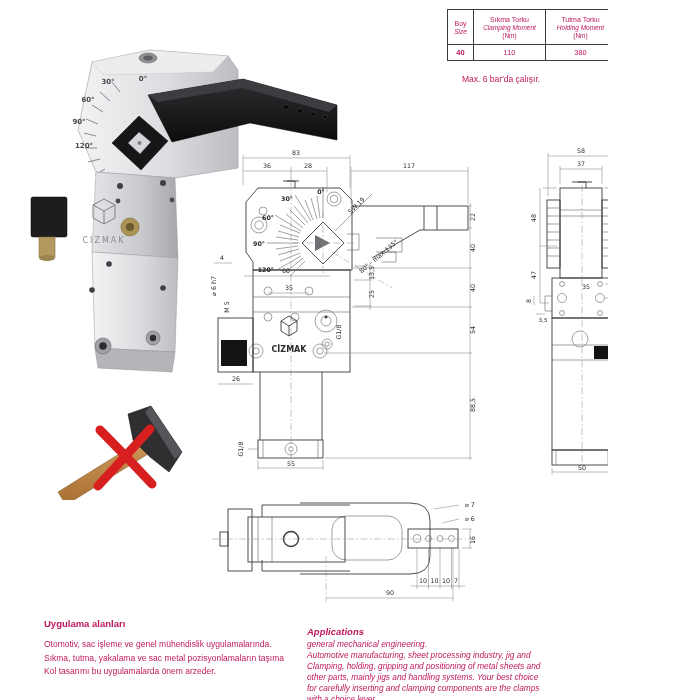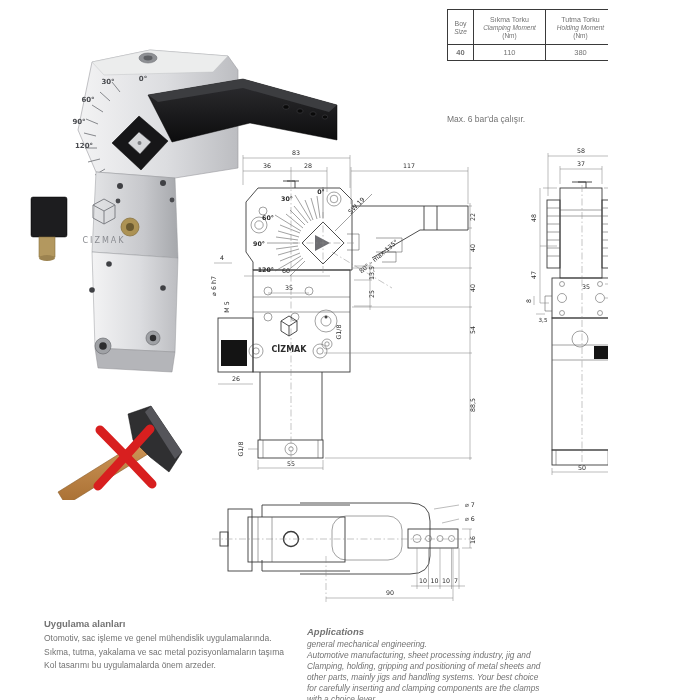--- a/index.html
+++ b/index.html
@@ -1,36 +1,36 @@
 <!DOCTYPE html>
 <html><head>
 <meta charset="utf-8">
 <style>
   html,body{margin:0;padding:0;background:#fff;}
   .page{position:relative;width:608px;height:700px;background:#ffffff;overflow:hidden;
-        font-family:"Liberation Sans",sans-serif;color:#737373;}
+        font-family:"Liberation Sans",sans-serif;color:#be185d;}
   .abs{position:absolute;}
 
   
   .spec-table{left:447px;top:9px;}
   .spec-table table{border-collapse:collapse;table-layout:fixed;width:201px;}
   .spec-table td{border:1px solid #3a3a3a;text-align:center;vertical-align:middle;padding:0;}
   .spec-table .hrow td{height:34px;}
   .spec-table .drow td{height:15px;font-size:7.5px;}
   .h1{font-size:7px;line-height:9px;}
   .h2{font-size:6.5px;line-height:8px;font-style:italic;}
   .h3{font-size:6.5px;line-height:8px;}
   .unit-g{font-size:6.5px;line-height:7px;}
   .bold{font-weight:bold;}
 
-  .note{left:447px;top:74px;font-size:8.5px;margin-top:40px;}
+  .note{left:462px;top:74px;font-size:8.5px;}
 
   
   .apps-tr{left:44px;top:618px;width:262px;}
-  .apps-tr .title{font-weight:bold;font-size:9.5px;margin-bottom:3px;}
+  .apps-tr .title{font-weight:bold;font-size:9.5px;margin-bottom:9px;}
   .apps-tr .line{font-size:8.5px;line-height:13.5px;}
   .apps-en{left:307px;top:626px;width:258px;font-style:italic;}
   .apps-en .title{font-weight:bold;font-size:9.5px;margin-bottom:2px;}
   .apps-en .line{font-size:8.3px;line-height:11px;}
 
   
   svg text{font-family:"DejaVu Sans",sans-serif;font-size:6.3px;fill:#2b2b2b;}
   .ol{fill:none;stroke:#3a3a3a;stroke-width:0.9;}
   .tl{fill:none;stroke:#555;stroke-width:0.55;}
   .dim{fill:none;stroke:#787878;stroke-width:0.5;}

